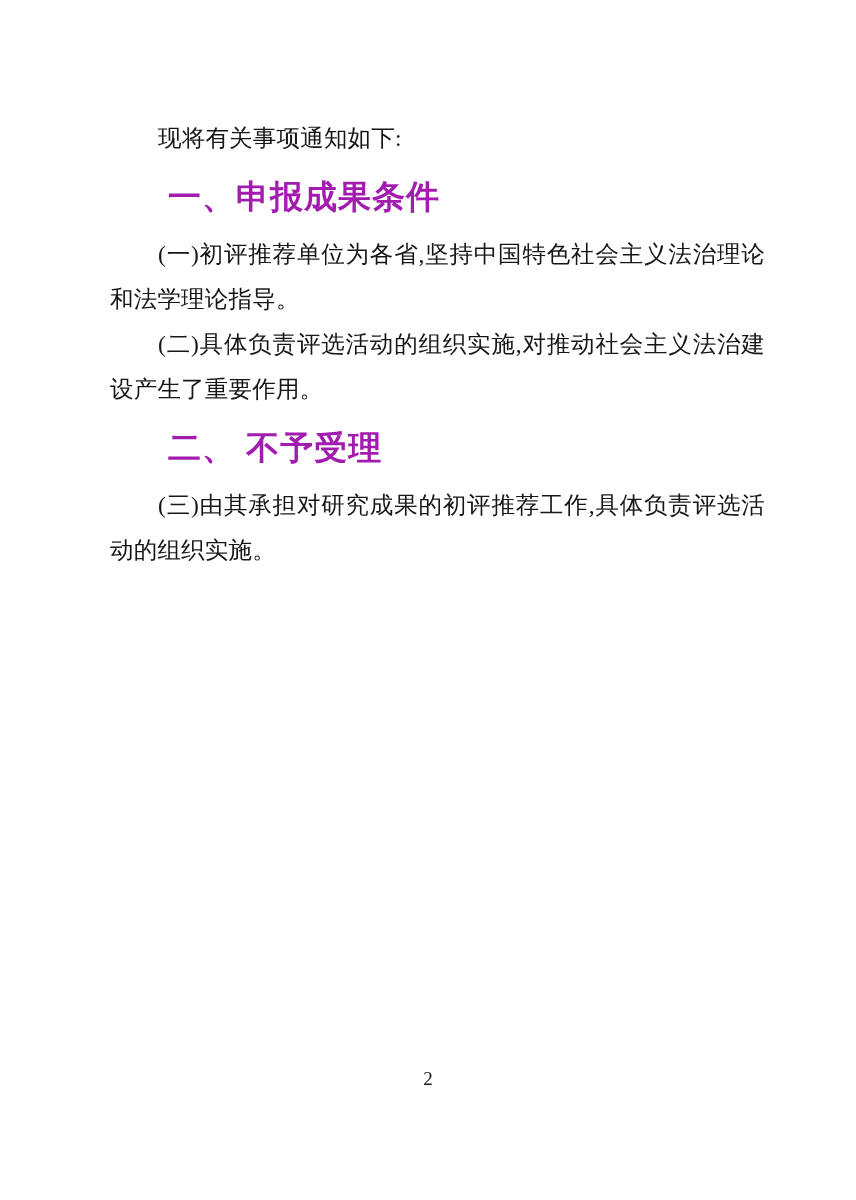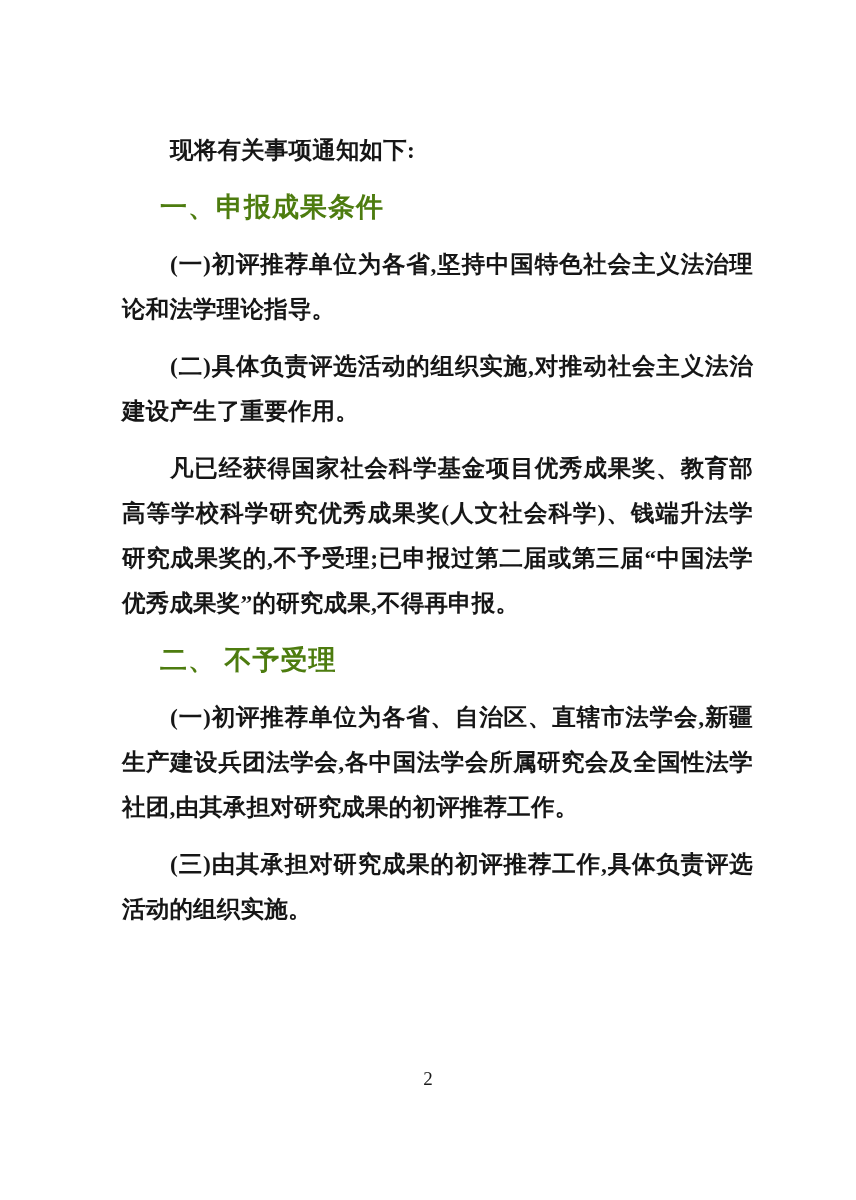--- a/index.html
+++ b/index.html
@@ -21,34 +21,33 @@
     left: 110px;
     top: 116px;
     width: 655px;
     text-align: justify;
     text-justify: inter-ideograph;
     font-size: 23.5px;
     line-height: 45px;
     letter-spacing: 0.2px;
   }
   .para {
-    margin: 12px;
+    margin: 0;
     text-indent: 48px;
     word-break: break-all;
-    font-weight: bold;
   }
   .heading {
-    margin: 5px;
+    margin: 13px;
     font-family: "Liberation Sans", "DejaVu Sans", sans-serif;
     font-weight: 700;
-    font-size: 27px;
+    font-size: 33px;
     line-height: 45px;
     text-indent: 45px;
     letter-spacing: 1px;
-    color: #4d7c0f;
+    color: #a21caf;
   }
   .page-footer {
     position: absolute;
     left: 0;
     top: 1068px;
     width: 100%;
     text-align: center;
     font-size: 19px;
     font-family: "Liberation Serif", "DejaVu Serif", serif;
     color: #1a1a1a;
@@ -62,25 +61,23 @@
 
     <p class="para">现将有关事项通知如下:</p>
 
     <h2 class="heading">一、申报成果条件</h2>
 
     <p class="para">(一)初评推荐单位为各省,坚持中国特色社会主义法治理论和法学理论指导。</p>
 
     <p class="para">(二)具体负责评选活动的组织实施,对推动社会主义法治建设产生了重要作用。</p>
 
 
-    <p class="para">凡已经获得国家社会科学基金项目优秀成果奖、教育部高等学校科学研究优秀成果奖(人文社会科学)、钱端升法学研究成果奖的,不予受理;已申报过第二届或第三届“中国法学优秀成果奖”的研究成果,不得再申报。</p>
 
     <h2 class="heading">二、 不予受理</h2>
 
-    <p class="para">(一)初评推荐单位为各省、自治区、直辖市法学会,新疆生产建设兵团法学会,各中国法学会所属研究会及全国性法学社团,由其承担对研究成果的初评推荐工作。</p>
 
 
     <p class="para">(三)由其承担对研究成果的初评推荐工作,具体负责评选活动的组织实施。</p>
 
   </div>
 
   <div class="page-footer">2</div>
 </div>
 
 </body></html>

